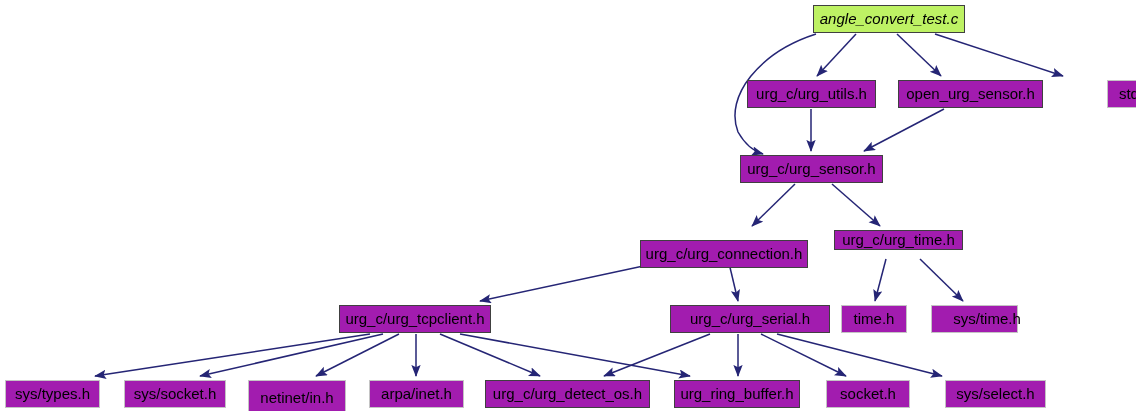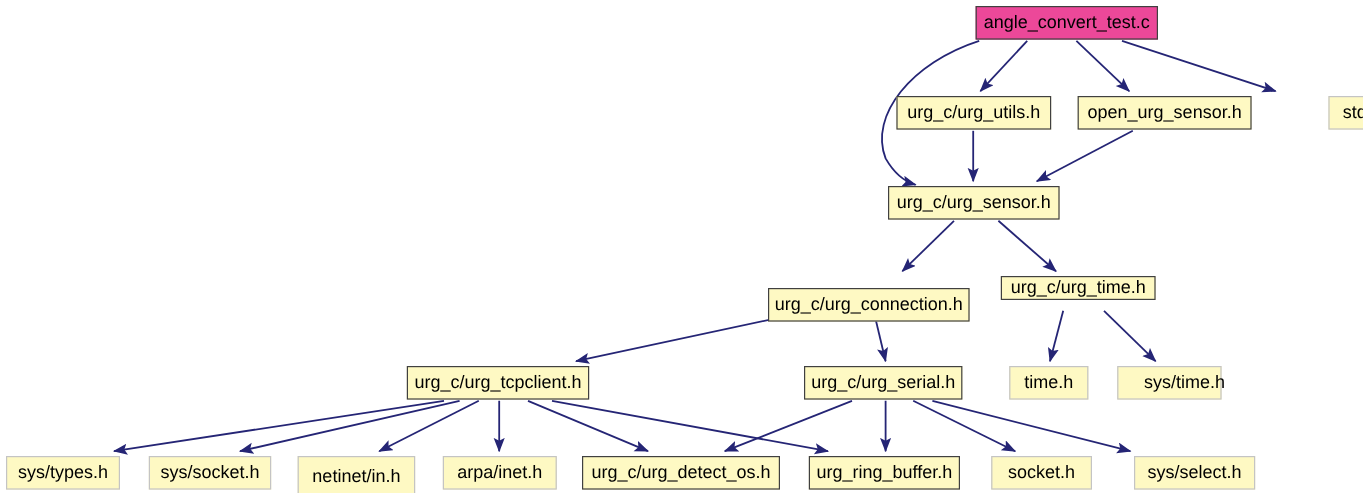--- a/index.html
+++ b/index.html
@@ -24,31 +24,32 @@
   }
   .node {
     position: absolute;
     box-sizing: border-box;
     display: flex;
     align-items: center;
     justify-content: center;
     white-space: nowrap;
     font-size: 15px;
     color: #000000;
-    background: #fef9c3;
+    background: #a21caf;
     border: 1px solid #c4c4c4;
     letter-spacing: 0px;
     z-index: 2;
   }
   .node.strong {
     border: 1.6px solid #404040;
   }
   .node.current {
-    background: #ec4899;
+    background: #bef264;
     border: 1.6px solid #404040;
+    font-style: italic;
   }
   .node-label {
     display: block;
     line-height: 1;
     padding-bottom: 1px;
   }
 </style>
 </head>
 <body>
 
@@ -102,21 +103,21 @@
       </div>
       <div class="node strong" style="left: 640px; top: 240px; width: 168px; height: 28px;">
         <span class="node-label">urg_c/urg_connection.h</span>
       </div>
       <div class="node strong" style="left: 834px; top: 230px; width: 129px; height: 20px;">
         <span class="node-label">urg_c/urg_time.h</span>
       </div>
       <div class="node strong" style="left: 339px; top: 305px; width: 152px; height: 28px;">
         <span class="node-label">urg_c/urg_tcpclient.h</span>
       </div>
-      <div class="node strong" style="left: 670px; top: 305px; width: 132px; height: 28px;">
+      <div class="node strong" style="left: 670px; top: 305px; width: 160px; height: 28px;">
         <span class="node-label">urg_c/urg_serial.h</span>
       </div>
       <div class="node " style="left: 841px; top: 305px; width: 66px; height: 28px;">
         <span class="node-label">time.h</span>
       </div>
       <div class="node " style="left: 931px; top: 305px; width: 87px; height: 28px; padding-left: 25px;">
         <span class="node-label">sys/time.h</span>
       </div>
       <div class="node " style="left: 5px; top: 380px; width: 95px; height: 28px;">
         <span class="node-label">sys/types.h</span>

